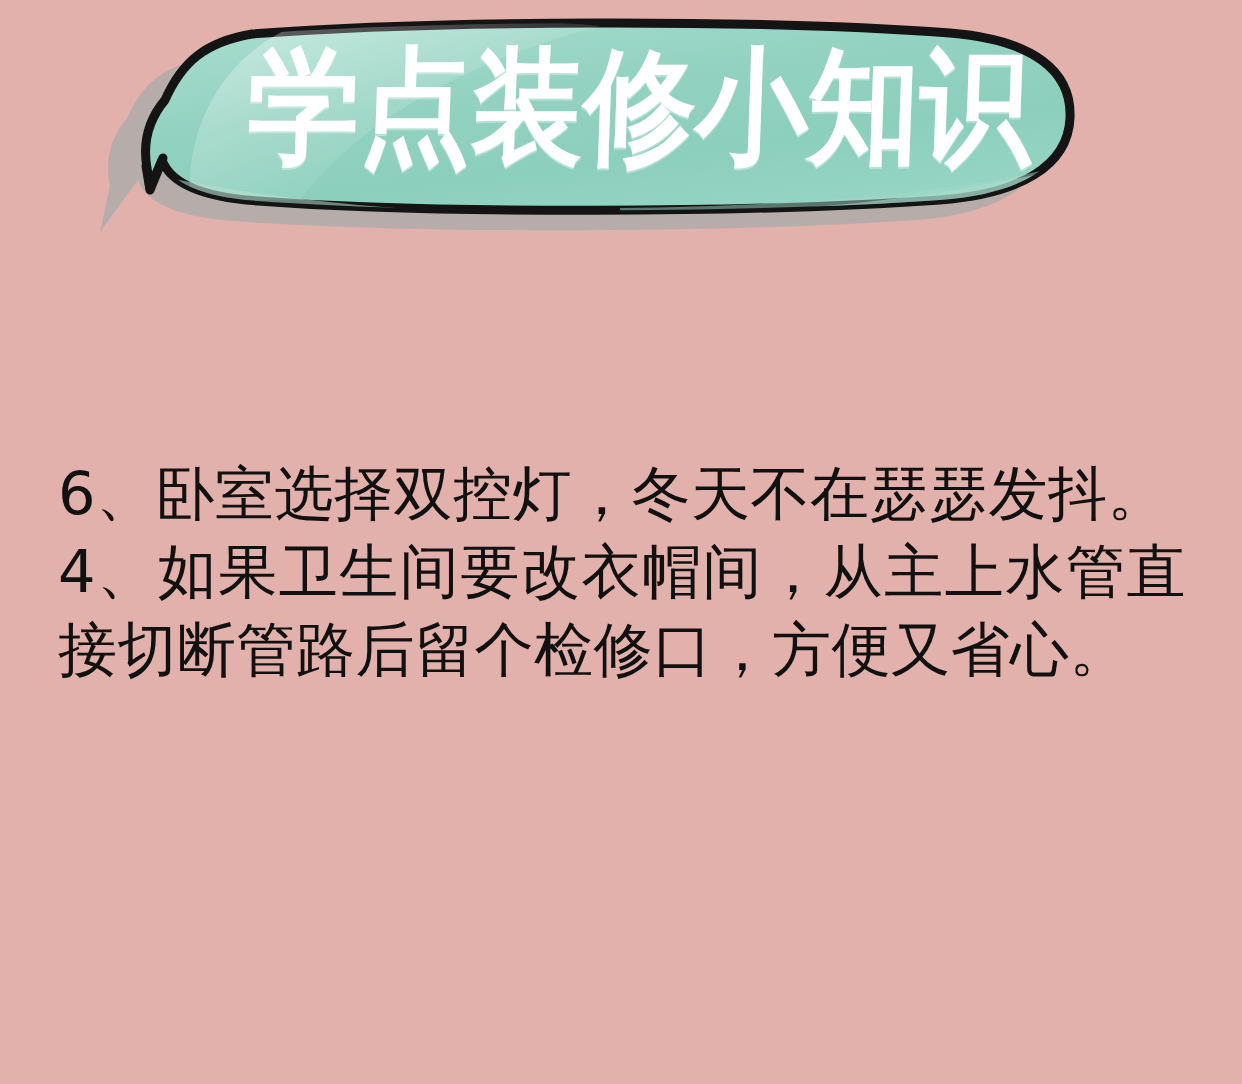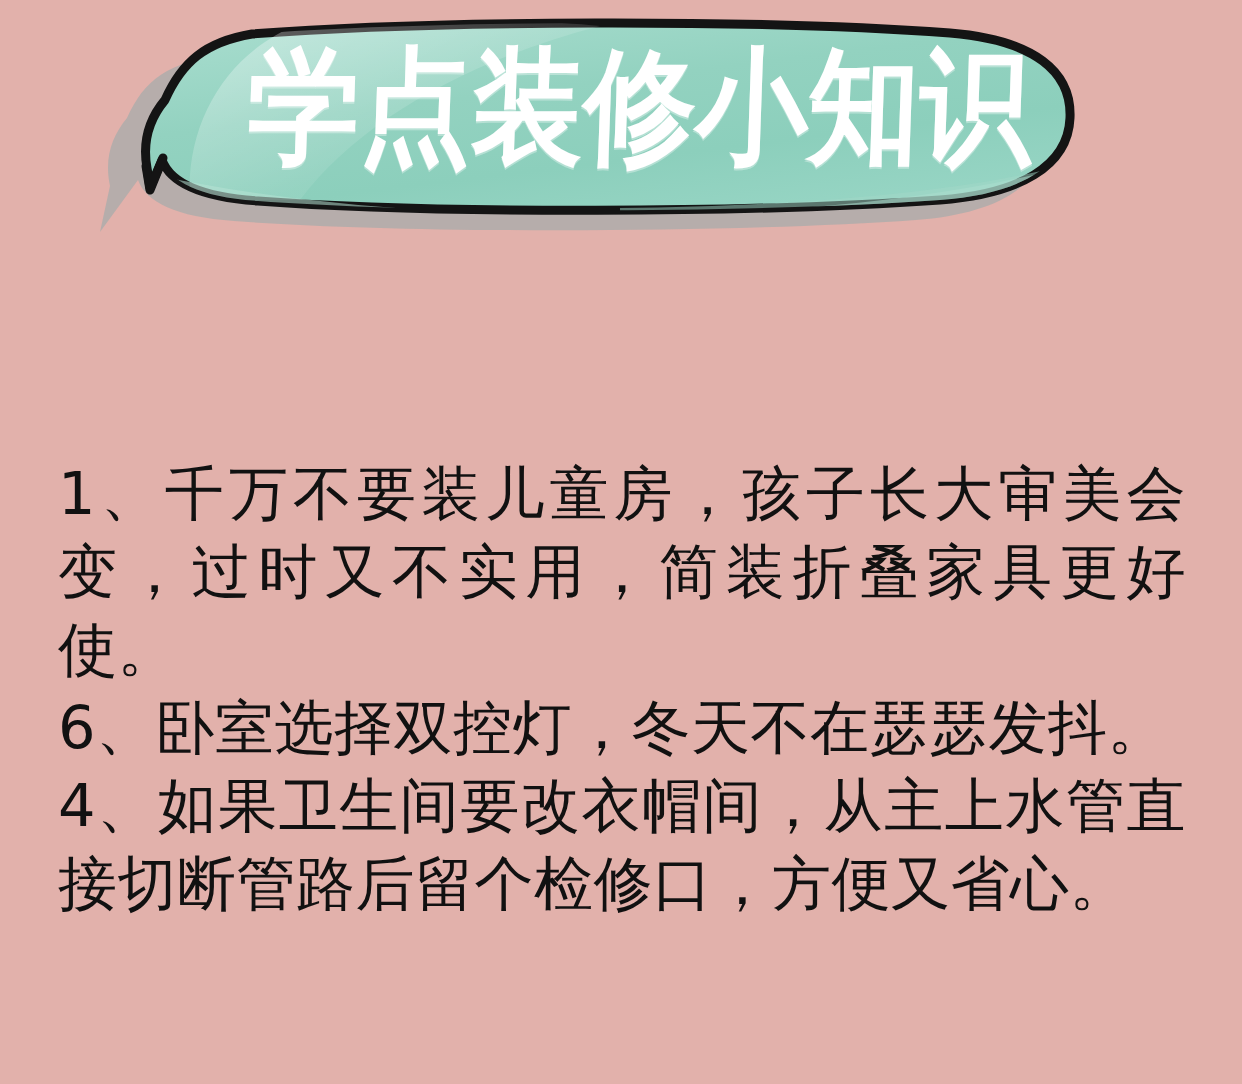--- a/index.html
+++ b/index.html
@@ -153,18 +153,17 @@
         <path d="M 163,158 L 150,190 L 146,166" fill="none" stroke="#141414" stroke-width="9" stroke-linejoin="round" stroke-linecap="round"></path>
       </g>
     </svg>
 
     <div class="bubble-title">
       <span class="tchar" style="font-size: 112px;">学点装修小知识</span>
     </div>
   </div>
 
   <div class="tips">
-    <p class="tip-line">1、千万不要装儿童房，孩子长大审美会变，过时又不实用，简装折叠家具更好使。</p>
     <p class="tip-line">6、卧室选择双控灯，冬天不在瑟瑟发抖。</p>
     <p class="tip-line">4、如果卫生间要改衣帽间，从主上水管直接切断管路后留个检修口，方便又省心。</p>
   </div>
 
 </div>
 
 </body></html>

